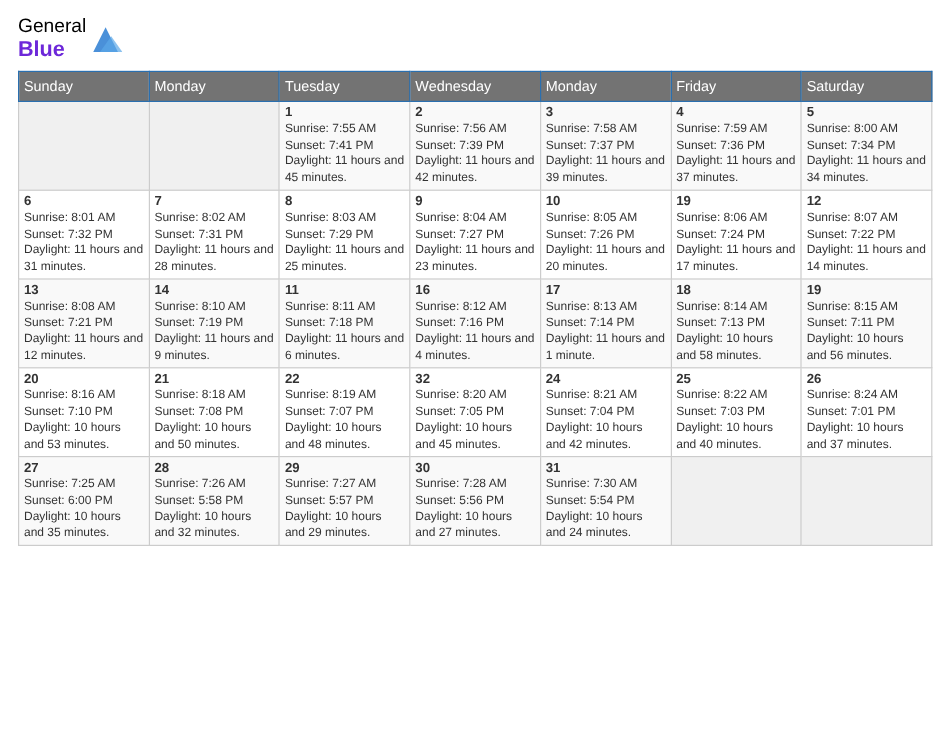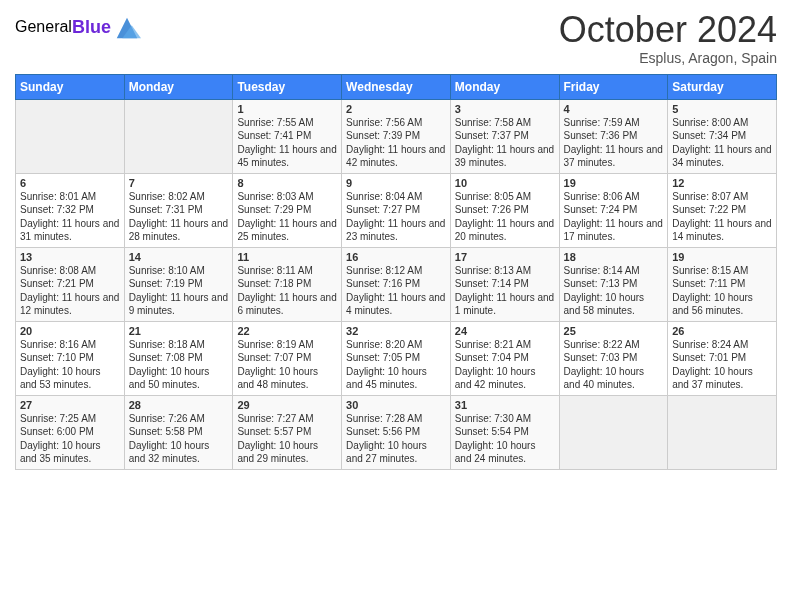--- a/index.html
+++ b/index.html
@@ -20,21 +20,21 @@
       justify-content: space-between;
       margin-bottom: 8px;
     }
     .logo {
       display: flex;
       align-items: center;
       margin-top: 4px;
     }
     .logo-text {
       display: flex;
-      flex-direction: row;
+      flex-direction: column;
       line-height: 1.1;
     }
     .logo-blue {
       font-size: 18px;
       font-weight: bold;
       color: #6d28d9;
     }
     .logo-icon {
       width: 28px;
       height: 28px;
@@ -53,24 +53,24 @@
     .subtitle {
       font-size: 14px;
       color: #555;
     }
     table {
       width: 100%;
       border-collapse: collapse;
       table-layout: fixed;
     }
     thead tr th {
-      background-color: #3b82f6;
+      background-color: #737373;
       color: #fff;
       font-size: 12px;
-      font-weight: bold;
+      font-weight: normal;
       padding: 5px 4px;
       text-align: left;
       border: 1px solid #2a6faf;
     }
     tbody tr td {
       border: 1px solid #ccc;
       vertical-align: top;
       padding: 3px 4px;
       font-size: 9.5px;
       color: #333;
@@ -102,24 +102,20 @@
   <div class="header">
     <div class="logo">
       <div class="logo-text">
         <span>General</span>
         <span class="logo-blue">Blue</span>
       </div>
       <svg class="logo-icon" viewBox="0 0 30 30">
         <polygon points="4,26 15,4 26,26" fill="#4a90d9"></polygon>
         <polygon points="10,26 20,12 30,26" fill="#5ba8e8" opacity="0.7"></polygon>
       </svg>
-    </div>
-    <div class="title-block">
-      <div class="month-title">October 2024</div>
-      <div class="subtitle">Esplus, Aragon, Spain</div>
     </div>
   </div>
 
   <table>
     <thead>
       <tr>
         <th>Sunday</th>
         <th>Monday</th>
         <th>Tuesday</th>
         <th>Wednesday</th>

